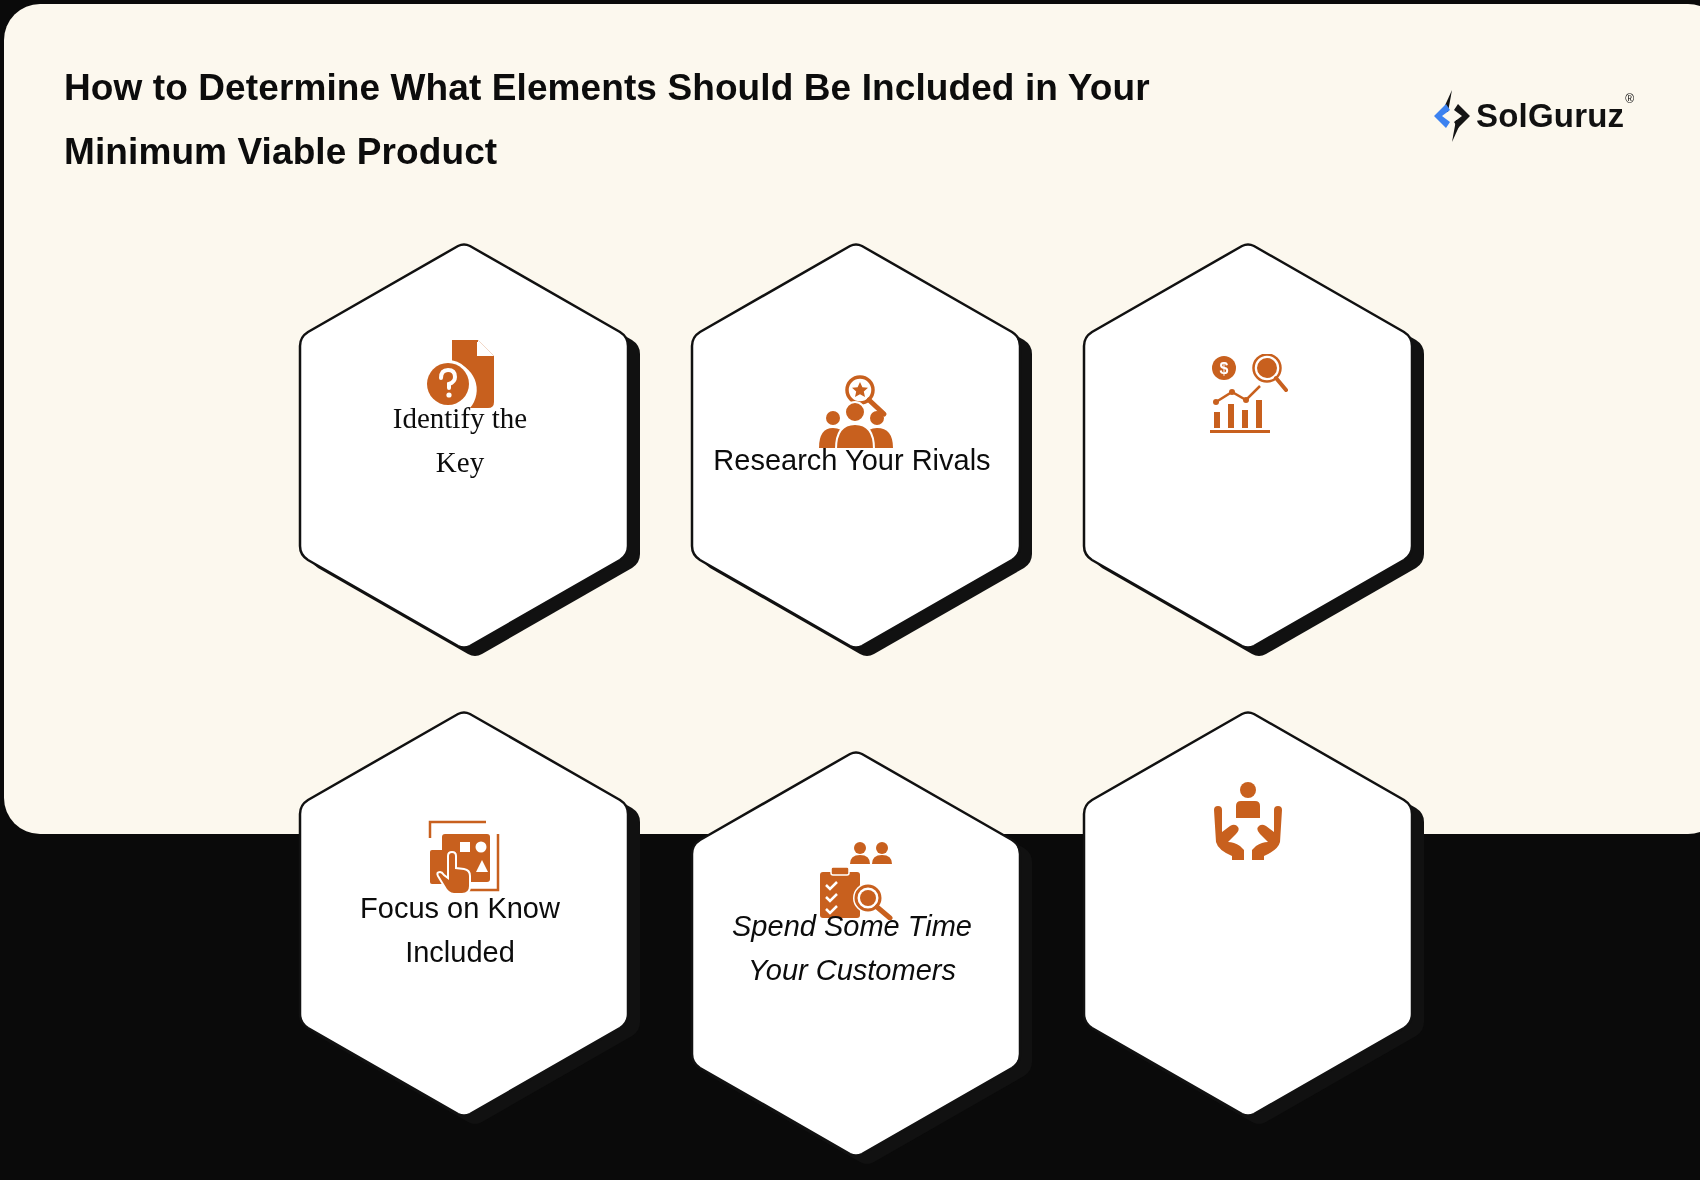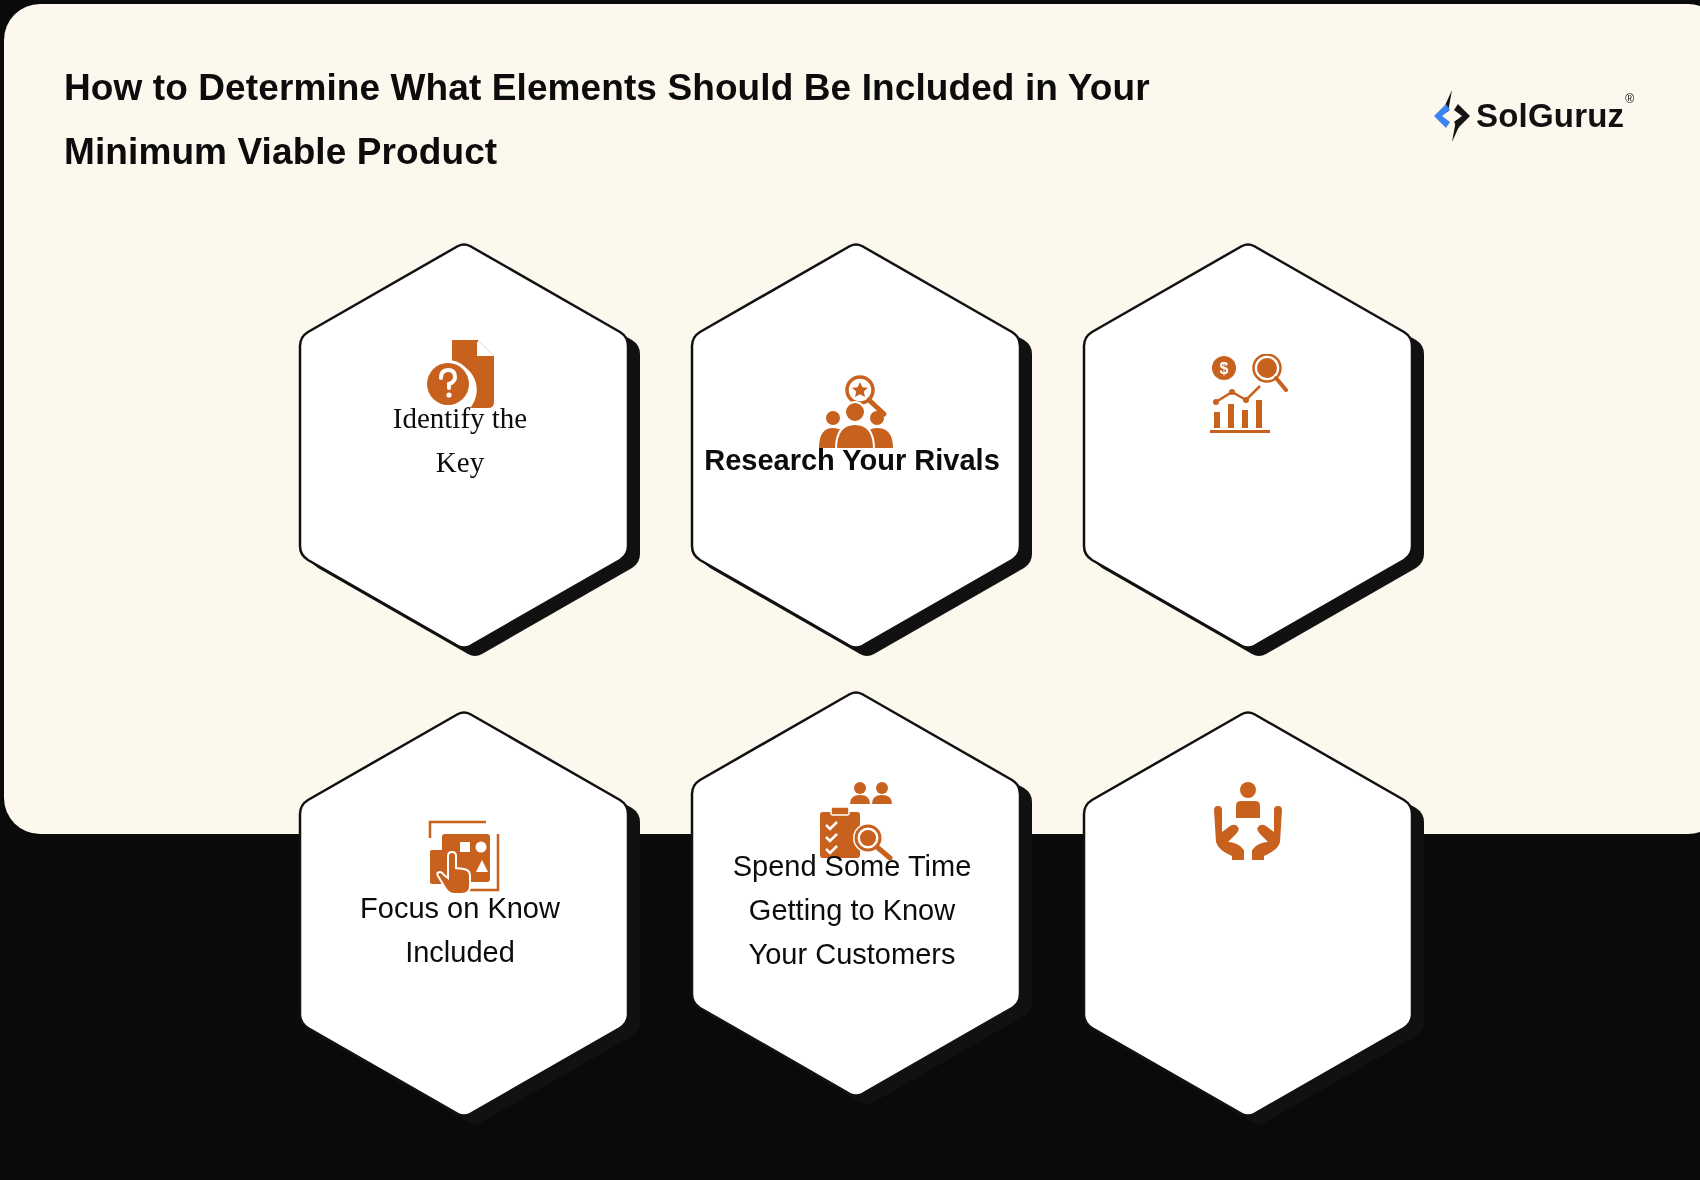--- a/index.html
+++ b/index.html
@@ -114,21 +114,21 @@
       <circle cx="44" cy="18" r="13" fill="none" stroke="#c8601e" stroke-width="3.5"></circle>
       <path d="M44 10 L46.4 15.2 L52 15.8 L47.8 19.6 L49 25 L44 22.2 L39 25 L40.2 19.6 L36 15.8 L41.6 15.2 Z" fill="#c8601e"></path>
       <line x1="53" y1="28" x2="68" y2="42" stroke="#c8601e" stroke-width="5" stroke-linecap="round"></line>
       <circle cx="17" cy="46" r="7" fill="#c8601e"></circle>
       <circle cx="61" cy="46" r="7" fill="#c8601e"></circle>
       <path d="M3 76 Q3 56 17 56 Q26 56 29 63 L29 76 Z" fill="#c8601e"></path>
       <path d="M77 76 Q77 56 61 56 Q52 56 49 63 L49 76 Z" fill="#c8601e"></path>
       <circle cx="39" cy="40" r="10" fill="#c8601e" stroke="#fff" stroke-width="2"></circle>
       <path d="M20 77 Q20 52 39 52 Q58 52 58 77 Z" fill="#c8601e" stroke="#fff" stroke-width="2"></path>
     </svg>
-    <div class="hex-label" style="top:198px;font-weight:bold;">
+    <div class="hex-label" style="top:198px;">
       <span>Research Your Rivals</span>
     </div>
   </div>
 
   <div class="hex" style="left:1058px; top:236px;">
     <svg class="shape" viewBox="0 0 372 418">
       <path d="M190 14 Q197 10 204 14 L354 100 Q362 105 362 114 L362 314 Q362 323 354 328 L204 414 Q197 418 190 414 L40 328 Q32 323 32 314 L32 114 Q32 105 40 100 Z" fill="#111"></path>
       <path d="M180 6 Q186 3 192 6 L342 92 Q350 97 350 106 L350 306 Q350 315 342 320 L192 406 Q186 409 180 406 L30 320 Q22 315 22 306 L22 106 Q22 97 30 92 Z" fill="#fff" stroke="#111" stroke-width="2.5"></path>
     </svg>
     <svg class="hex-icon" style="top:114px;" viewBox="0 0 80 80">
@@ -163,21 +163,21 @@
       <circle cx="57" cy="31" r="5.5" fill="#fff"></circle>
       <path d="M52 56 L58 44 L64 56 Z" fill="#fff"></path>
       <path d="M24 40 Q24 36 28 36 Q32 36 32 40 L32 52 L40 53 Q46 54 46 60 L46 70 Q46 78 38 78 L30 78 Q24 78 20 70 L14 60 Q12 56 16 56 Q18 56 20 59 L24 62 Z" fill="#c8601e" stroke="#fff" stroke-width="2"></path>
     </svg>
     <div class="hex-label" style="top:178px;">
       <span>Focus on Know</span>
       <span>Included</span>
     </div>
   </div>
 
-  <div class="hex" style="left:666px; top:684px;">
+  <div class="hex" style="left:666px; top:744px;font-style:italic;">
     <svg class="shape" viewBox="0 0 372 418">
       <path d="M190 14 Q197 10 204 14 L354 100 Q362 105 362 114 L362 314 Q362 323 354 328 L204 414 Q197 418 190 414 L40 328 Q32 323 32 314 L32 114 Q32 105 40 100 Z" fill="#111"></path>
       <path d="M180 6 Q186 3 192 6 L342 92 Q350 97 350 106 L350 306 Q350 315 342 320 L192 406 Q186 409 180 406 L30 320 Q22 315 22 306 L22 106 Q22 97 30 92 Z" fill="#fff" stroke="#111" stroke-width="2.5"></path>
     </svg>
     <svg class="hex-icon" style="top:92px;" viewBox="0 0 80 80">
       <circle cx="44" cy="8" r="6" fill="#c8601e"></circle>
       <path d="M34 24 Q34 15 44 15 Q54 15 54 24 Z" fill="#c8601e"></path>
       <circle cx="66" cy="8" r="6" fill="#c8601e"></circle>
       <path d="M56 24 Q56 15 66 15 Q76 15 76 24 Z" fill="#c8601e"></path>
       <rect x="4" y="32" width="40" height="46" rx="3" fill="#c8601e"></rect>
@@ -185,21 +185,20 @@
       <polyline points="10,45 14,49 21,42" fill="none" stroke="#fff" stroke-width="2.5"></polyline>
       <polyline points="10,57 14,61 21,54" fill="none" stroke="#fff" stroke-width="2.5"></polyline>
       <polyline points="10,69 14,73 21,66" fill="none" stroke="#fff" stroke-width="2.5"></polyline>
       <circle cx="52" cy="58" r="15" fill="#fff"></circle>
       <circle cx="52" cy="58" r="12" fill="none" stroke="#c8601e" stroke-width="3"></circle>
       <circle cx="52" cy="58" r="8" fill="#c8601e"></circle>
       <line x1="61" y1="67" x2="74" y2="78" stroke="#c8601e" stroke-width="5" stroke-linecap="round"></line>
     </svg>
     <div class="hex-label" style="top:156px;">
       <span>Spend Some Time</span>
-      <span>Getting to Know</span>
       <span>Your Customers</span>
     </div>
   </div>
 
   <div class="hex" style="left:1058px; top:704px;">
     <svg class="shape" viewBox="0 0 372 418">
       <path d="M190 14 Q197 10 204 14 L354 100 Q362 105 362 114 L362 314 Q362 323 354 328 L204 414 Q197 418 190 414 L40 328 Q32 323 32 314 L32 114 Q32 105 40 100 Z" fill="#111"></path>
       <path d="M180 6 Q186 3 192 6 L342 92 Q350 97 350 106 L350 306 Q350 315 342 320 L192 406 Q186 409 180 406 L30 320 Q22 315 22 306 L22 106 Q22 97 30 92 Z" fill="#fff" stroke="#111" stroke-width="2.5"></path>
     </svg>
     <svg class="hex-icon" style="top:72px;" viewBox="0 0 80 80">

